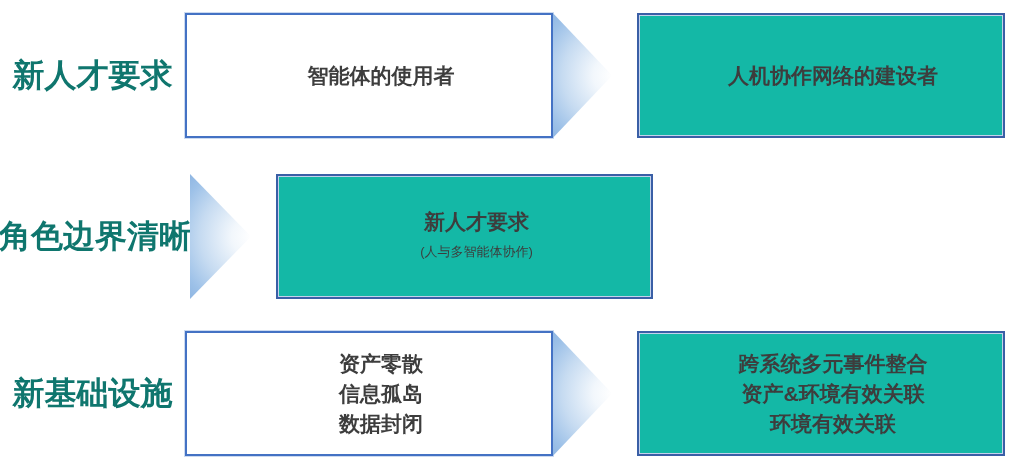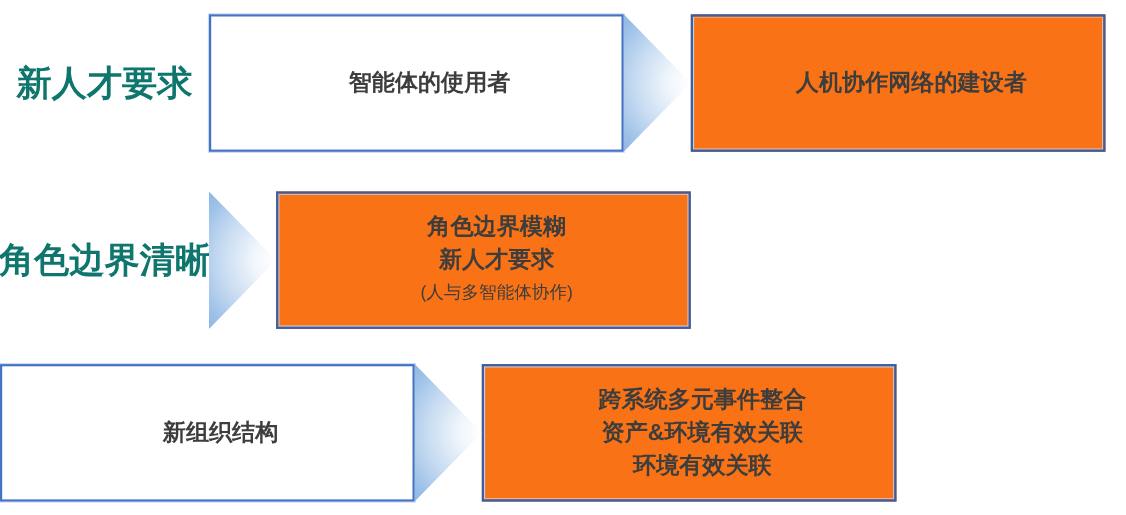--- a/index.html
+++ b/index.html
@@ -50,36 +50,37 @@
     padding-left: 24px;
   }
 
   .box.before {
     background: #ffffff;
     border: 2px solid #4472c4;
     box-shadow: 0 0 0 1px #ccdaf0;
   }
 
   .box.after {
-    background: #f97316;
+    background: #14b8a6;
     border: 2px solid #3a5fa6;
     box-shadow: inset 0 0 0 1px #c3d2ec;
+    margin-left: 25px;
   }
 
   .arrow {
     width: 61px;
     align-self: stretch;
     background: radial-gradient(circle at 100% 50%,
       #ffffff 0%, #f2f7fc 22%, #c6dbf1 58%, #9dc1e8 85%, #8fb6e2 100%);
     clip-path: polygon(0 0, 100% 50%, 0 100%);
   }
 
   .note {
     font-weight: normal;
-    font-size: 16px;
+    font-size: 13px;
   }
 </style>
 </head>
 <body>
 
 <div class="canvas">
 
   <div class="row row-1">
     <div class="row-label">新人才要求</div>
     <div class="box before">
@@ -88,29 +89,31 @@
     <div class="arrow"></div>
     <div class="box after">
       <div class="line">人机协作网络的建设者</div>
     </div>
   </div>
 
   <div class="row row-2">
     <div class="row-label">角色边界清晰</div>
     <div class="arrow"></div>
     <div class="box after">
-      <div class="line">角色边界模糊</div>
       <div class="line">新人才要求</div>
       <div class="line note">(人与多智能体协作)</div>
     </div>
   </div>
 
   <div class="row row-3">
+    <div class="row-label">新基础设施</div>
     <div class="box before">
-      <div class="line">新组织结构</div>
+      <div class="line">资产零散</div>
+      <div class="line">信息孤岛</div>
+      <div class="line">数据封闭</div>
     </div>
     <div class="arrow"></div>
     <div class="box after">
       <div class="line">跨系统多元事件整合</div>
       <div class="line">资产&amp;环境有效关联</div>
       <div class="line">环境有效关联</div>
     </div>
   </div>
 
 </div>

